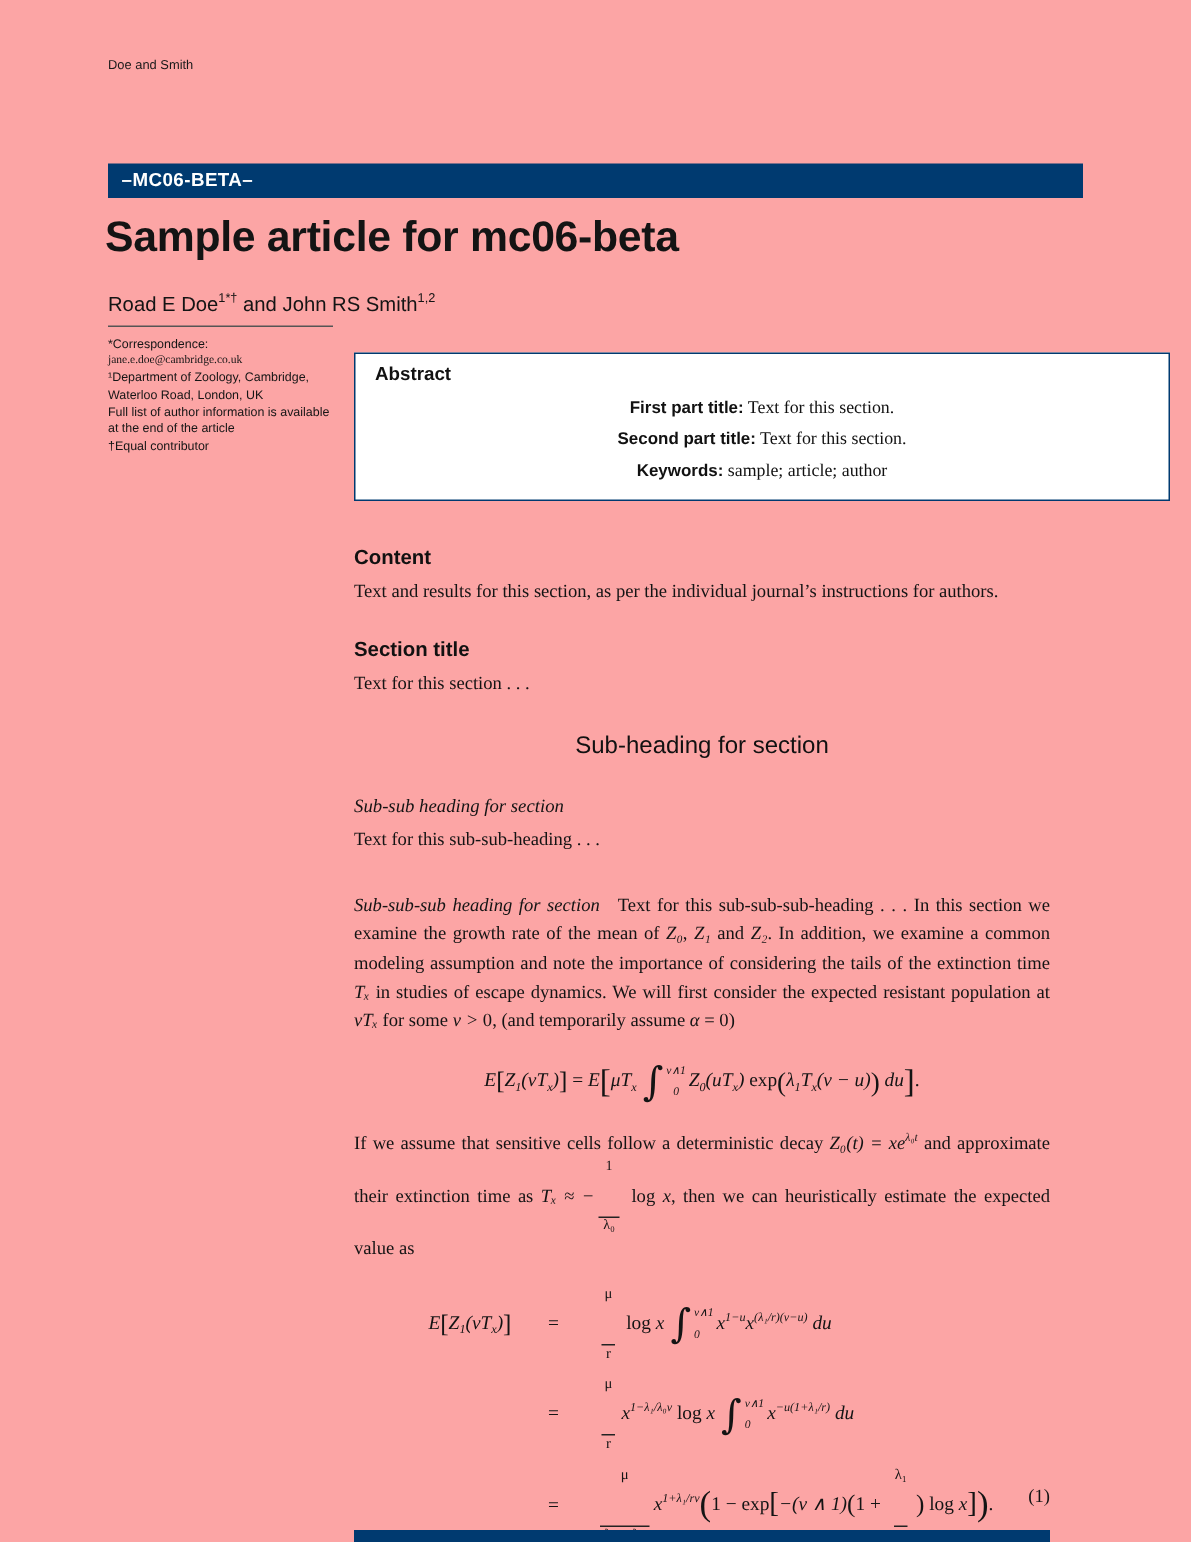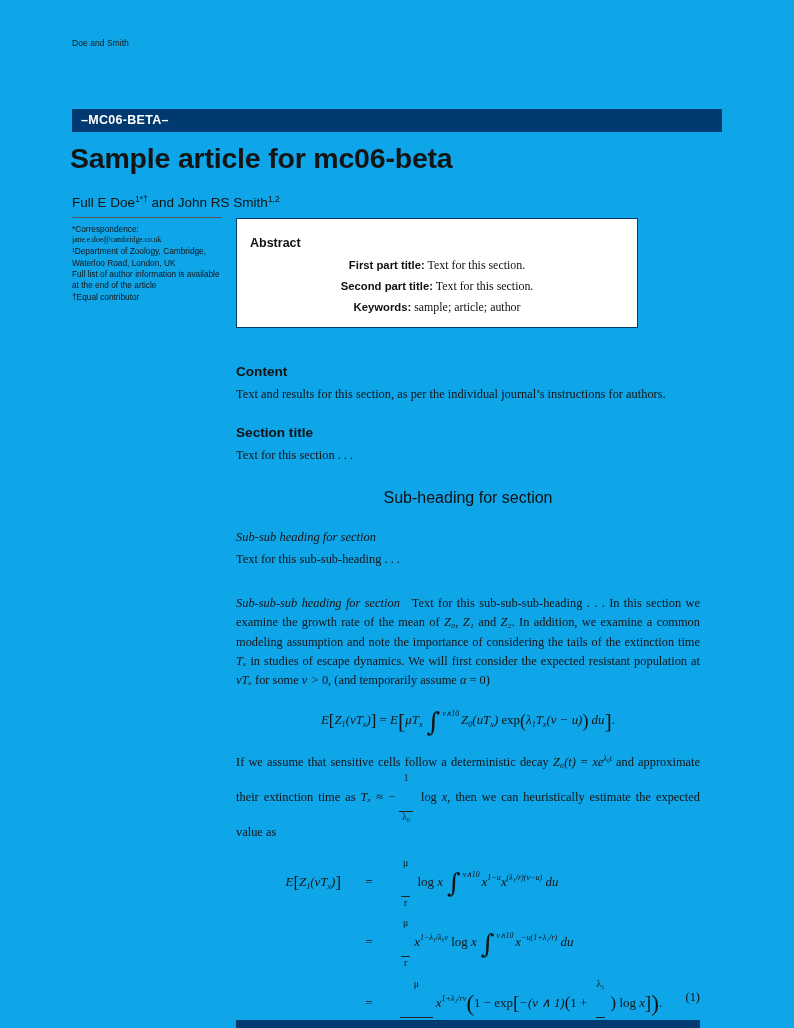--- a/index.html
+++ b/index.html
@@ -1,18 +1,18 @@
 <!DOCTYPE html>
 <html><head>
 <meta charset="utf-8">
 <style>
   * { margin:0; padding:0; box-sizing:border-box; }
   html,body { background:#ffffff; }
   .page {
-    position:relative; width:794px; height:1028px; background:#0ea5e9;
+    position:relative; width:794px; height:1028px; background:#fca5a5;
     overflow:hidden; color:#111;
     font-family:"Liberation Serif", serif;
   }
 
   
   .running-head {
     position:absolute; left:72px; top:38px;
     font-family:"Liberation Sans", sans-serif; font-size:8.6px; color:#1a1a1a;
   }
   .banner {
@@ -35,22 +35,22 @@
   
   .sidebar {
     position:absolute; left:72px; top:217px; width:150px;
     border-top:1px solid #555; padding-top:6px;
     font-family:"Liberation Sans", sans-serif; font-size:8.3px; line-height:1.38; color:#151515;
   }
   .sidebar .email { font-family:Liberation Serif, serif; font-size:7.7px; }
 
   
   .abstract {
-    position:absolute; left:236px; top:218px; width:402px;
-    border:1.3px solid #003a70; padding:17px 13px 12px;
+    position:absolute; left:236px; top:235px; width:544px;
+    border:1.3px solid #003a70; padding:6px 13px 12px;
     background:#fff;
   }
   .abs-title {
     font-family:"Liberation Sans", sans-serif; font-weight:bold; font-size:12.5px;
     margin-bottom:8px; color:#111;
   }
   .abs-line { font-size:11.9px; margin-top:6px;text-align:center; }
   .abs-label { font-family:"Liberation Sans", sans-serif; font-weight:bold; font-size:11.3px; }
 
   
@@ -77,21 +77,21 @@
   
   .eq { font-size:12.9px; }
   .eq.display { text-align:center; margin:17px 0 19px; }
   .mit { font-style:italic; }
   sup.mscript, sub.mscript { font-size:0.63em; line-height:0; }
   sub.mscript { vertical-align:-0.35em; }
   .eq .mscript, .body .mscript { font-style:italic; }
   .mdelim { font-style:normal; line-height:0; vertical-align:middle; display:inline-block; }
   .mi { display:inline-flex; align-items:center; vertical-align:middle; margin:0 2px 0 4px; font-style:normal; }
   .mi .isym { font-size:2.05em; line-height:1; transform:translateY(0.05em); font-family:"DejaVu Serif", serif; }
-  .mi .ilims { display:inline-flex; justify-content:space-between; align-self:stretch;
+  .mi .ilims { display:inline-flex; flex-direction:column; justify-content:space-between; align-self:stretch;
                font-size:0.6em; font-style:italic; margin-left:2px; padding:1px 0 2px; }
   .mf { display:inline-flex; flex-direction:column; align-items:center; vertical-align:middle;
         font-size:0.76em; line-height:1.15; margin:0 3px; text-align:center; }
   .mf .den { border-top:1px solid #222; padding:0 3px;margin-top:28px; }
   .mf .num { padding:0 3px; }
 
   
   .align { position:relative; margin-top:14px; }
   .arow { display:grid; grid-template-columns:105px 24px auto; column-gap:16px;
           align-items:center; margin-bottom:9px; min-height:30px; }
@@ -109,21 +109,21 @@
 <div class="page">
 
   <div class="running-head">Doe and Smith</div>
 
   <div class="banner">
     <span>–MC06-BETA–</span>
   </div>
 
   <div class="title">Sample article for mc06-beta</div>
 
-  <div class="authors"><span class="mtx">Full E Doe</span><sup class="mscript">1*†</sup><span class="mtx"> and John RS Smith</span><sup class="mscript">1,2</sup></div>
+  <div class="authors"><span class="mtx">Road E Doe</span><sup class="mscript">1*†</sup><span class="mtx"> and John RS Smith</span><sup class="mscript">1,2</sup></div>
 
   <aside class="sidebar">
     <div class="fn">*Correspondence:</div>
     <div class="fn email">jane.e.doe@cambridge.co.uk</div>
     <div class="fn">¹Department of Zoology, Cambridge, Waterloo Road, London, UK</div>
     <div class="fn">Full list of author information is available at the end of the article</div>
     <div class="fn">†Equal contributor</div>
   </aside>
 
   <section class="abstract">

